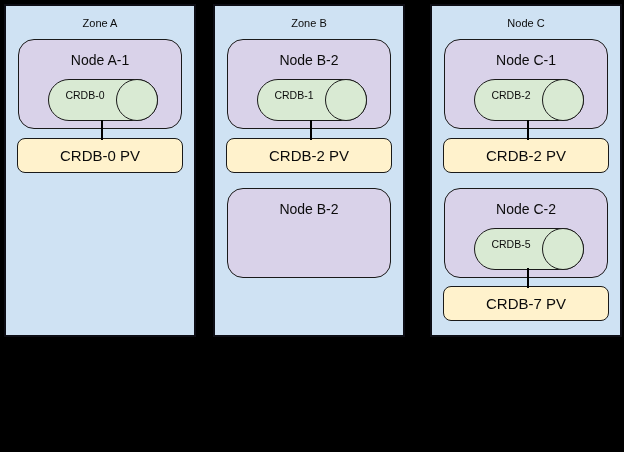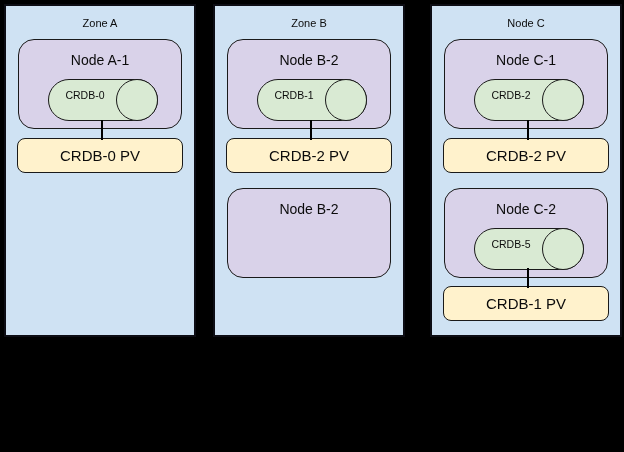--- a/index.html
+++ b/index.html
@@ -165,17 +165,17 @@
     <div class="node node2">
       <div class="node-title">Node C-2</div>
       <div class="cyl">
         <div class="cyl-body"></div>
         <div class="cyl-cap"></div>
         <div class="cyl-label">CRDB-5</div>
       </div>
     </div>
     <div class="connector c2"></div>
     <div class="pv pv2">
-      <span>CRDB-1 PV</span>
+      <span>CRDB-7 PV</span>
     </div>
   </div>
 
 </div>
 
 </body></html>

